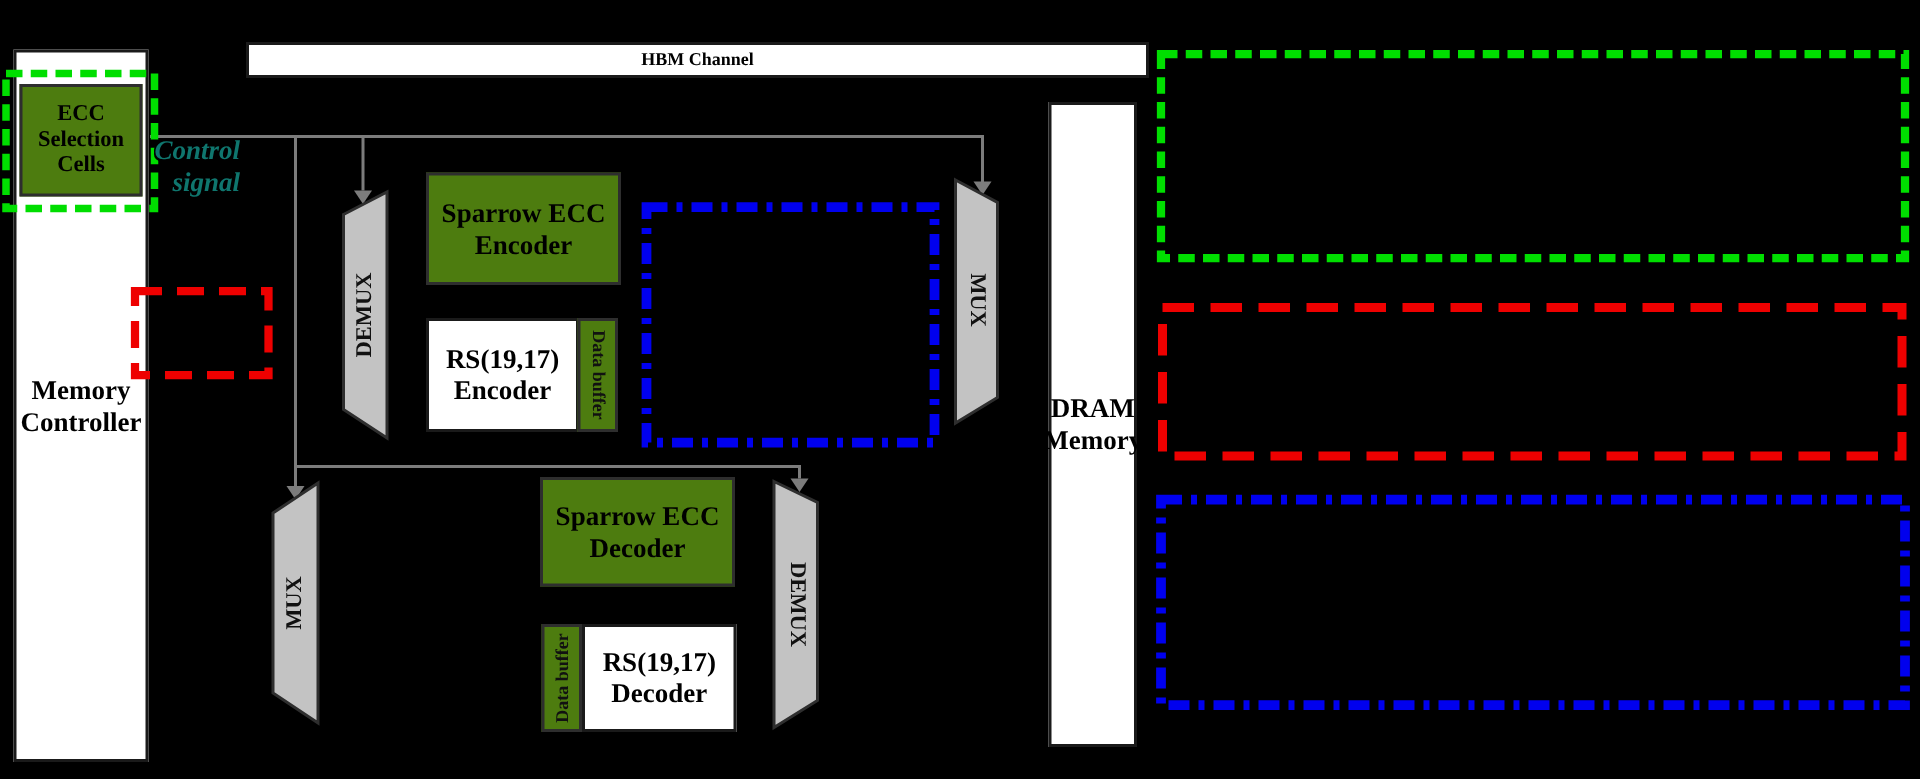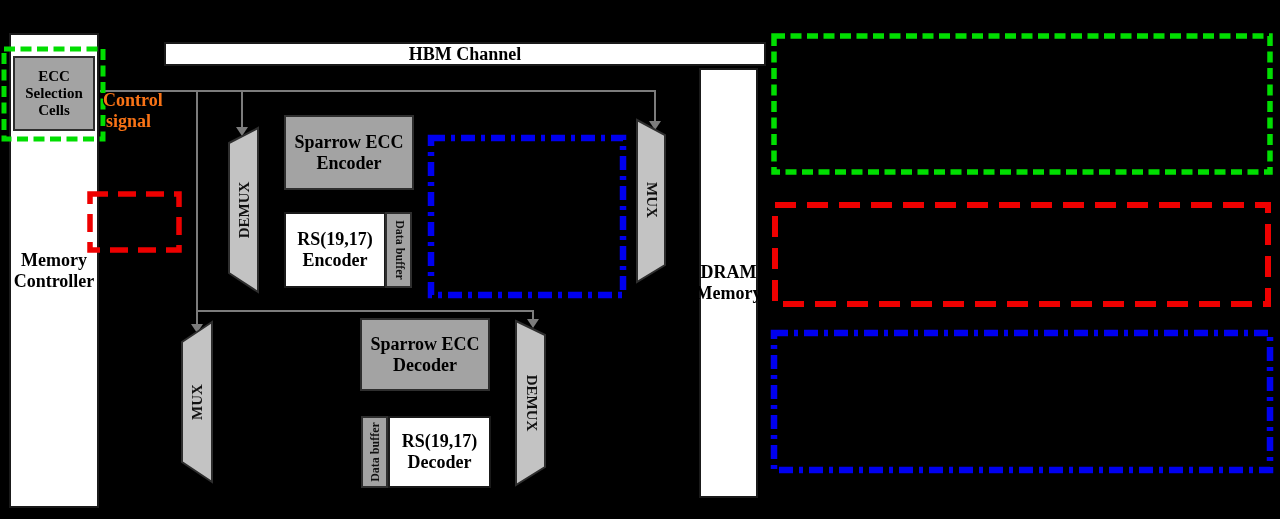--- a/index.html
+++ b/index.html
@@ -7,46 +7,46 @@
     position:relative;width:1280px;height:519px;background:#000;
     font-family:"Liberation Serif","DejaVu Serif",serif;
     overflow:hidden;
   }
   .box{
     position:absolute;box-sizing:border-box;
     display:flex;flex-direction:column;align-items:center;justify-content:center;
     text-align:center;color:#000;font-weight:bold;
   }
   .white{background:#ffffff;border:2px solid #1a1a1a;}
-  .gray{background:#a3a3a3;border:2px solid #2e2e2e;}
+  .gray{background:#4d7c0f;border:2px solid #2e2e2e;}
   .ln{display:block;line-height:1.15;}
   svg.overlay{position:absolute;left:0;top:0;width:1280px;height:519px;pointer-events:none;}
   .vlabel{
     position:absolute;font-weight:bold;color:#111;white-space:nowrap;
     transform:translate(-50%,-50%) rotate(-90deg);
   }
   .vlabel.cw{transform:translate(-50%,-50%) rotate(90deg);}
   .ctrl{
-    position:absolute;font-weight:bold;
-    color:#f97316;line-height:1.18;font-size:18px;
+    position:absolute;font-style:italic;font-weight:bold;
+    color:#0f766e;line-height:1.18;font-size:18px;
     text-shadow:-1px -1px 0 #000,1px -1px 0 #000,-1px 1px 0 #000,1px 1px 0 #000;
   }
-  .ctrl .ln2{padding-left:3px;}
+  .ctrl .ln2{padding-left:3px;text-align:right;}
 </style>
 </head>
 <body>
 
 <div class="stage">
 
   <div class="box white" style="left:9px;top:33px;width:90px;height:475px;font-size:18px;">
     <span class="ln">Memory</span>
     <span class="ln">Controller</span>
   </div>
 
-  <div class="box white" style="left:164px;top:42px;width:602px;height:24px;font-size:18px;">
+  <div class="box white" style="left:164px;top:28px;width:602px;height:24px;font-size:12px;">
     <span class="ln">HBM Channel</span>
   </div>
 
   <div class="box white" style="left:699px;top:68px;width:59px;height:430px;font-size:18px;">
     <span class="ln">DRAM</span>
     <span class="ln">Memory</span>
   </div>
 
   <div class="box gray" style="left:13px;top:56px;width:82px;height:75px;font-size:15px;">
     <span class="ln">ECC</span>

